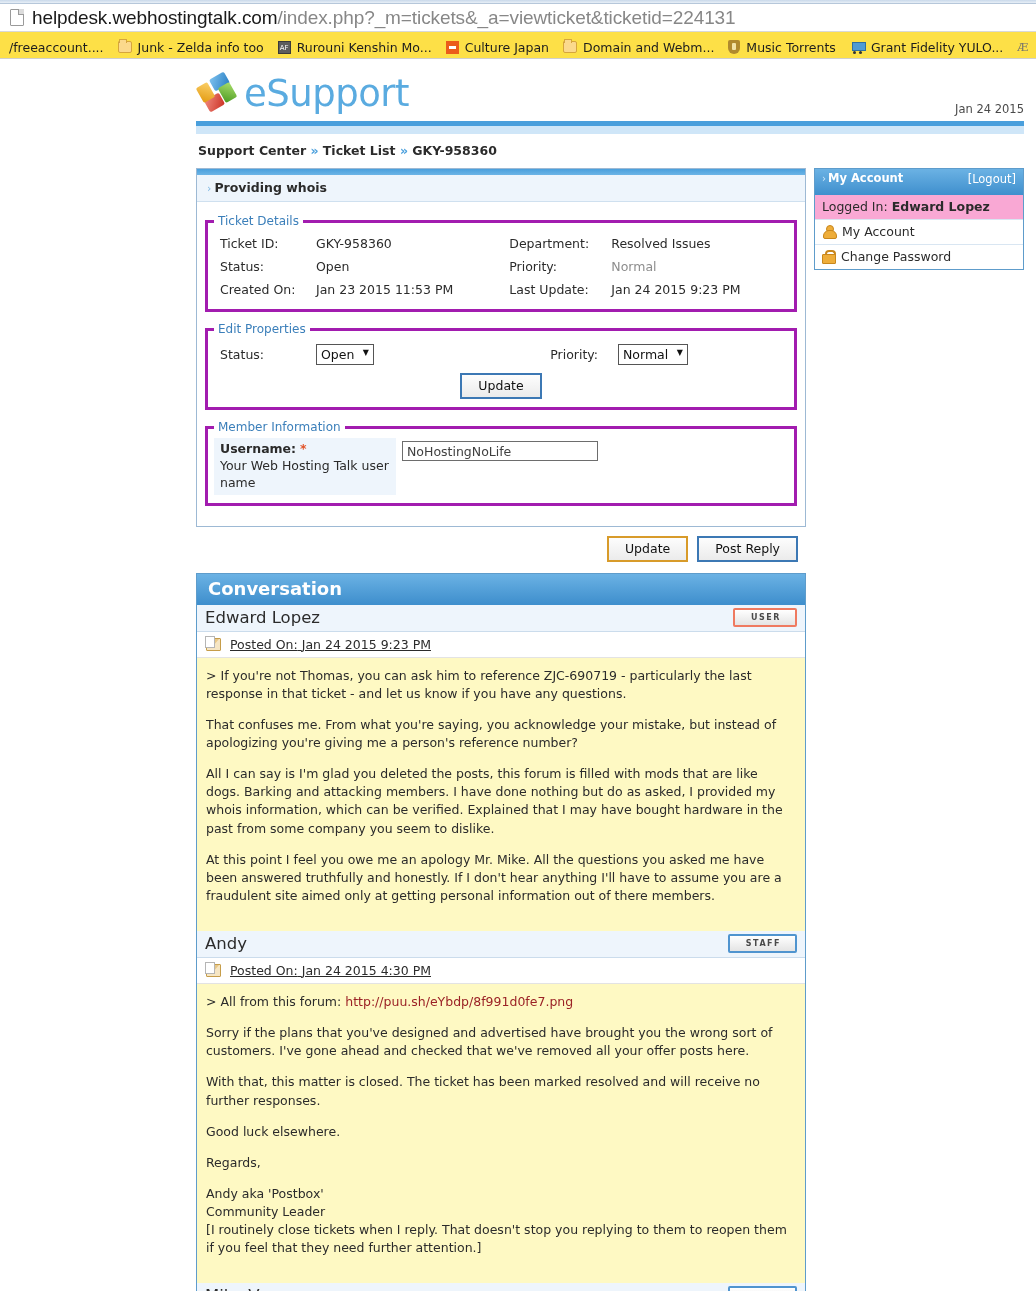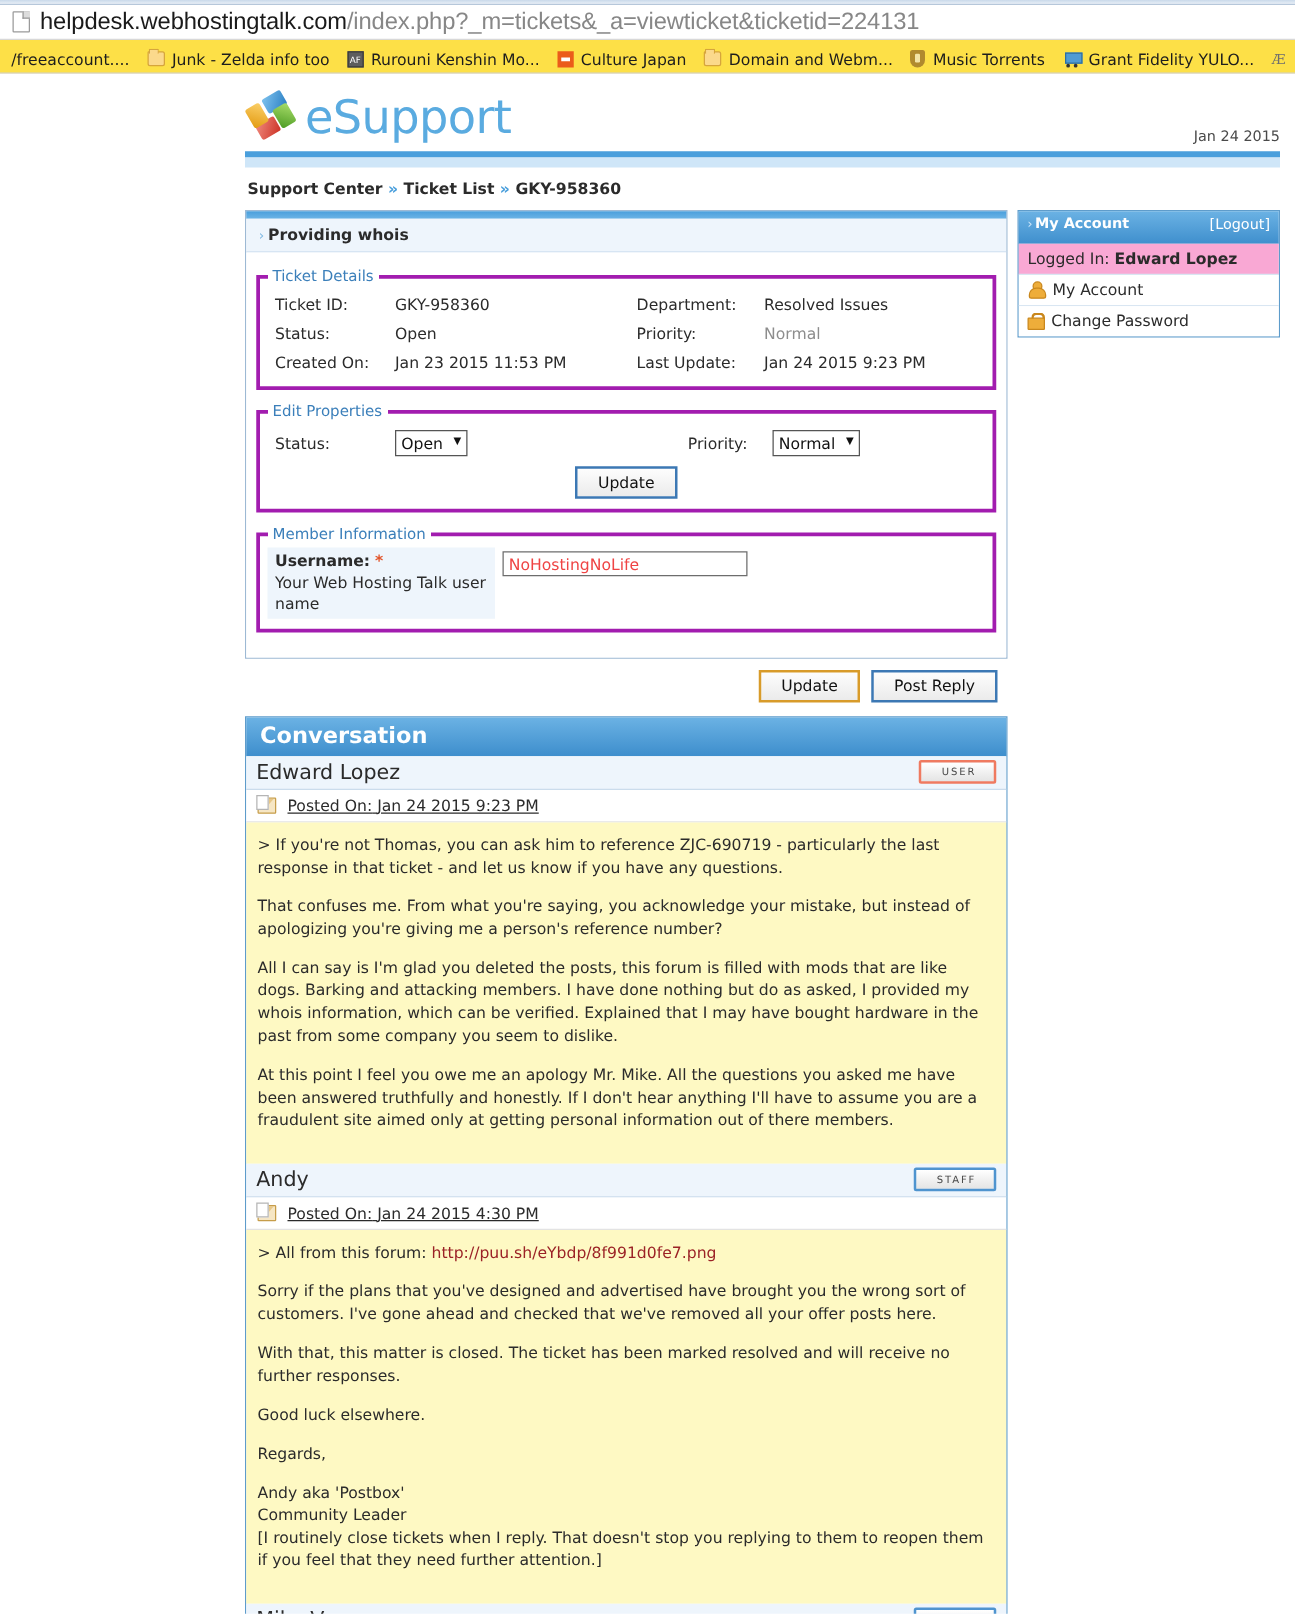--- a/index.html
+++ b/index.html
@@ -307,21 +307,21 @@
     width: 182px;
     background: #eef5fc;
     color: #2b2b2b;
     line-height: 1.35;
   }
   .m-label b { font-weight: bold; }
   .req { color: #e2542a; font-weight: bold; }
   input.txt {
     font-family: "DejaVu Sans", "Liberation Sans", sans-serif;
     font-size: 12.5px;
-    color: #ef4444;
+    color: #404040;
     border: 1px solid #6d6d6d;
     padding: 2px 4px;
     width: 196px;
     height: 20px;
     background: #fff;
   }
 
   .action-row {
     display: flex;
     justify-content: flex-end;
@@ -351,21 +351,21 @@
     padding: 3px 8px 4px 8px;
   }
   .post-author {
     font-size: 16.5px;
     color: #2b2b2b;
     font-family: "DejaVu Sans", "Liberation Sans", sans-serif;
   }
   .badge {
     font-size: 8px;
     letter-spacing: 1.5px;
-    font-weight: normal;
+    font-weight: bold;
     color: #4a4a4a;
     background: linear-gradient(to bottom, #ffffff, #e4e4e4);
     padding: 3px 14px 3px 16px;
     border-radius: 2px;
     margin-left: 16px;
   }
   .badge.user { border: 2px solid #ef7a60; }
   .badge.staff { border: 2px solid #4f94cf; }
 
   .post-meta {

